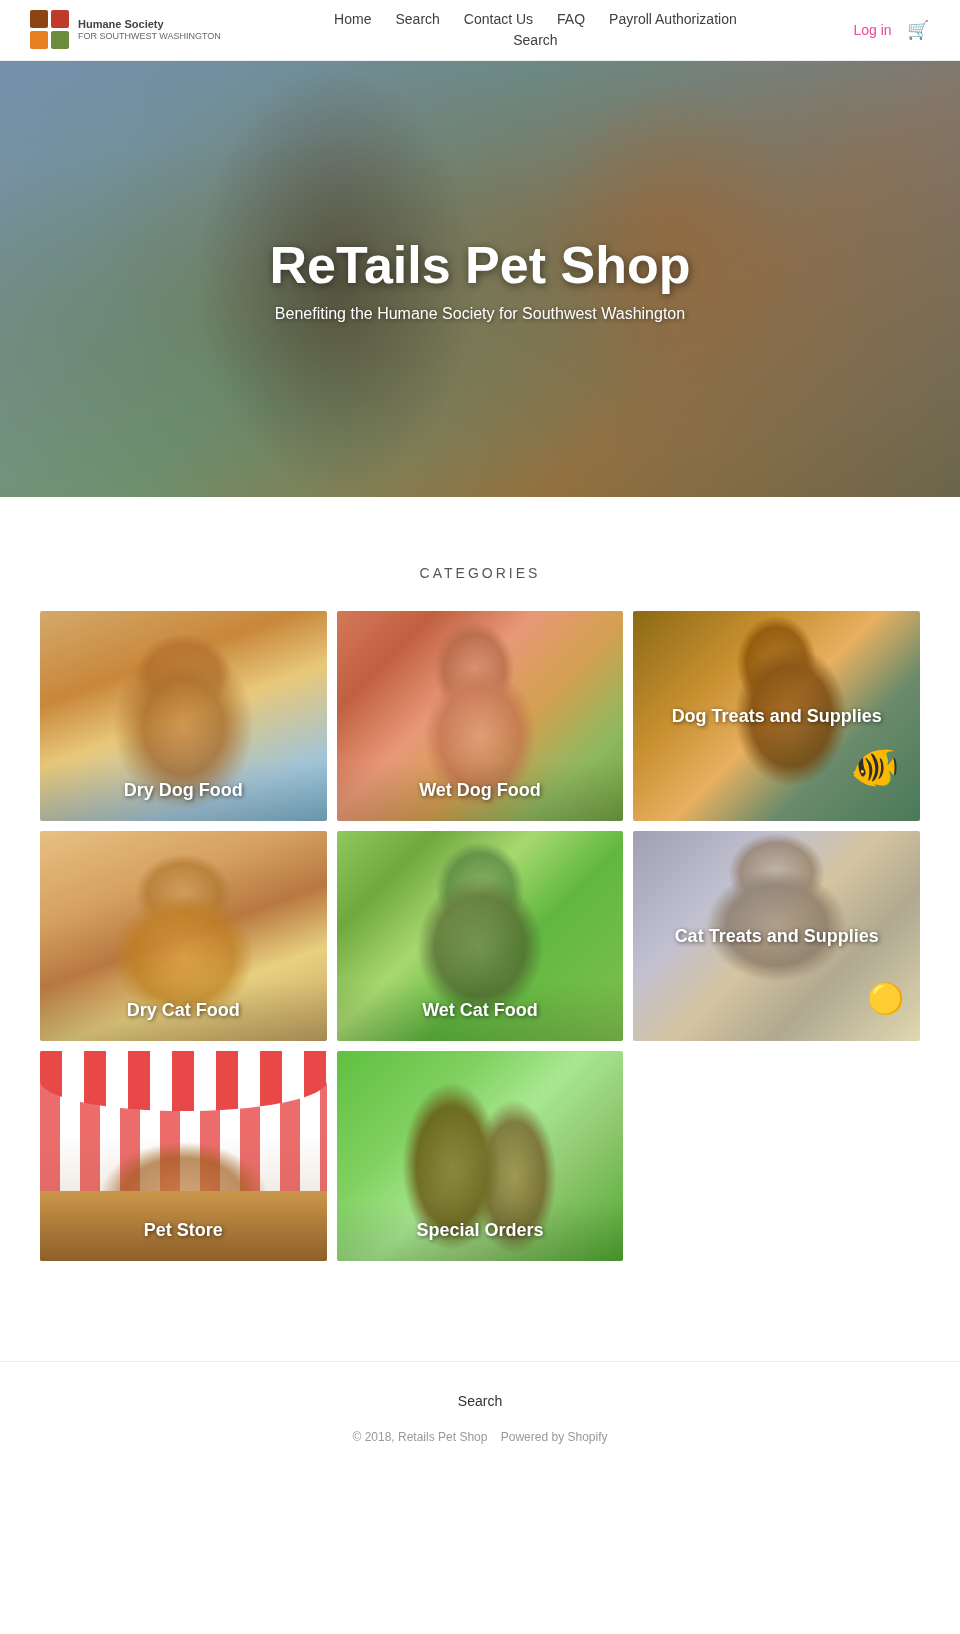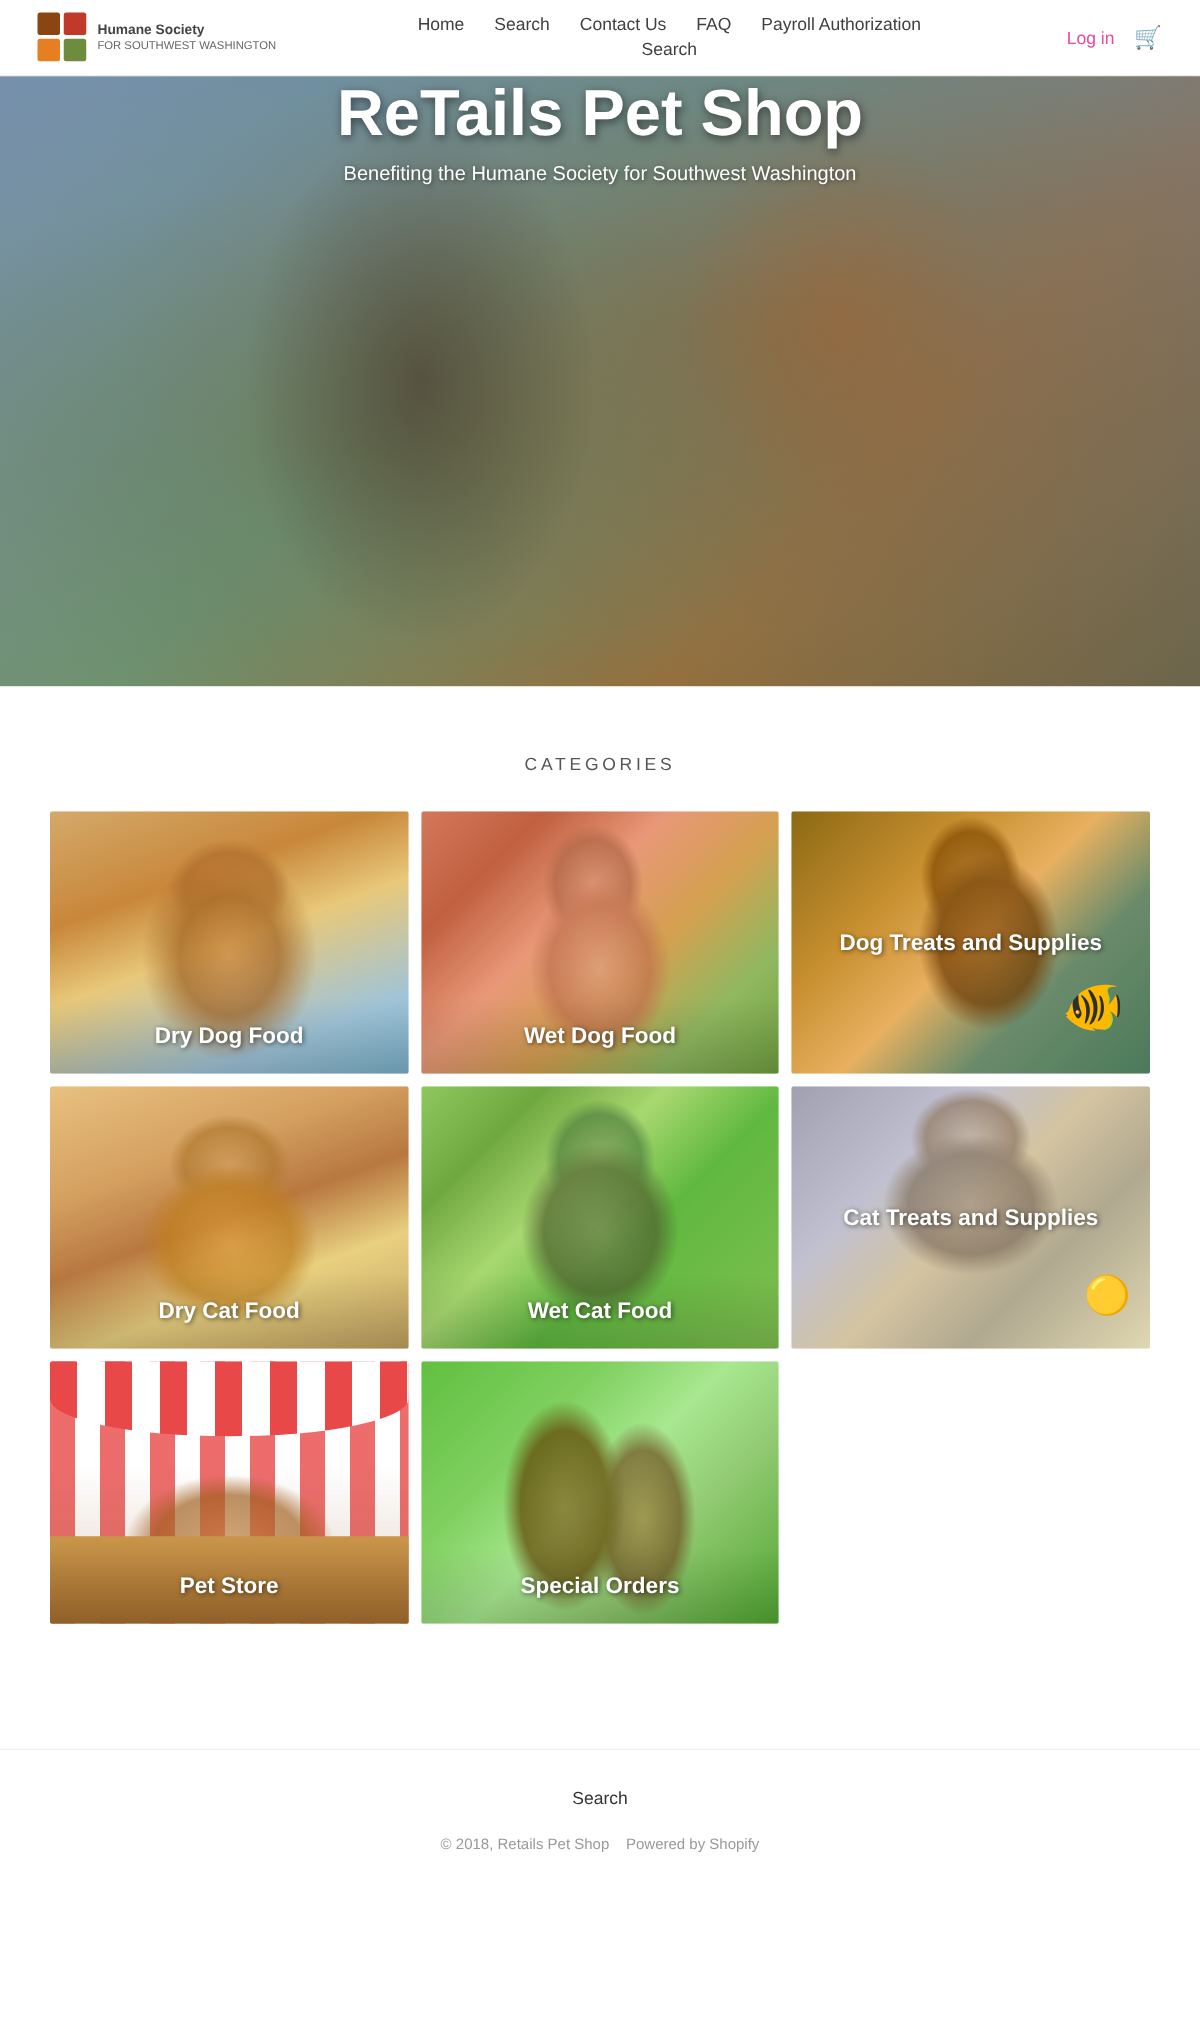--- a/index.html
+++ b/index.html
@@ -64,24 +64,25 @@
       text-decoration: none;
       color: #ec4899;
       font-size: 14px;
     }
     .cart-icon { font-size: 18px; cursor: pointer; }
 
     
     .hero {
       position: relative;
       width: 100%;
-      height: 488px;
+      height: 436px;
       overflow: hidden;
       background: linear-gradient(135deg, #b0c4de 0%, #8fbc8f 40%, #cd853f 70%, #8b7355 100%);
       display: flex;
+      align-items: center;
       justify-content: center;
     }
     .hero-bg {
       position: absolute;
       inset: 0;
       background:
         radial-gradient(ellipse at 60% 40%, rgba(139,90,43,0.4) 0%, transparent 60%),
         radial-gradient(ellipse at 30% 60%, rgba(100,120,80,0.5) 0%, transparent 50%),
         linear-gradient(180deg, rgba(80,110,140,0.6) 0%, rgba(60,80,60,0.4) 100%);
     }
@@ -107,21 +108,21 @@
     }
     .hero-subtitle {
       font-size: 16px;
       text-shadow: 1px 1px 4px rgba(0,0,0,0.5);
     }
 
     
     .categories-section {
       padding: 50px 40px 40px;
       max-width: 960px;
-      margin: 4px auto;
+      margin: 18px auto;
     }
     .categories-title {
       text-align: center;
       font-size: 14px;
       letter-spacing: 3px;
       color: #555;
       margin-bottom: 30px;
       font-weight: normal;
     }
     .categories-grid {

